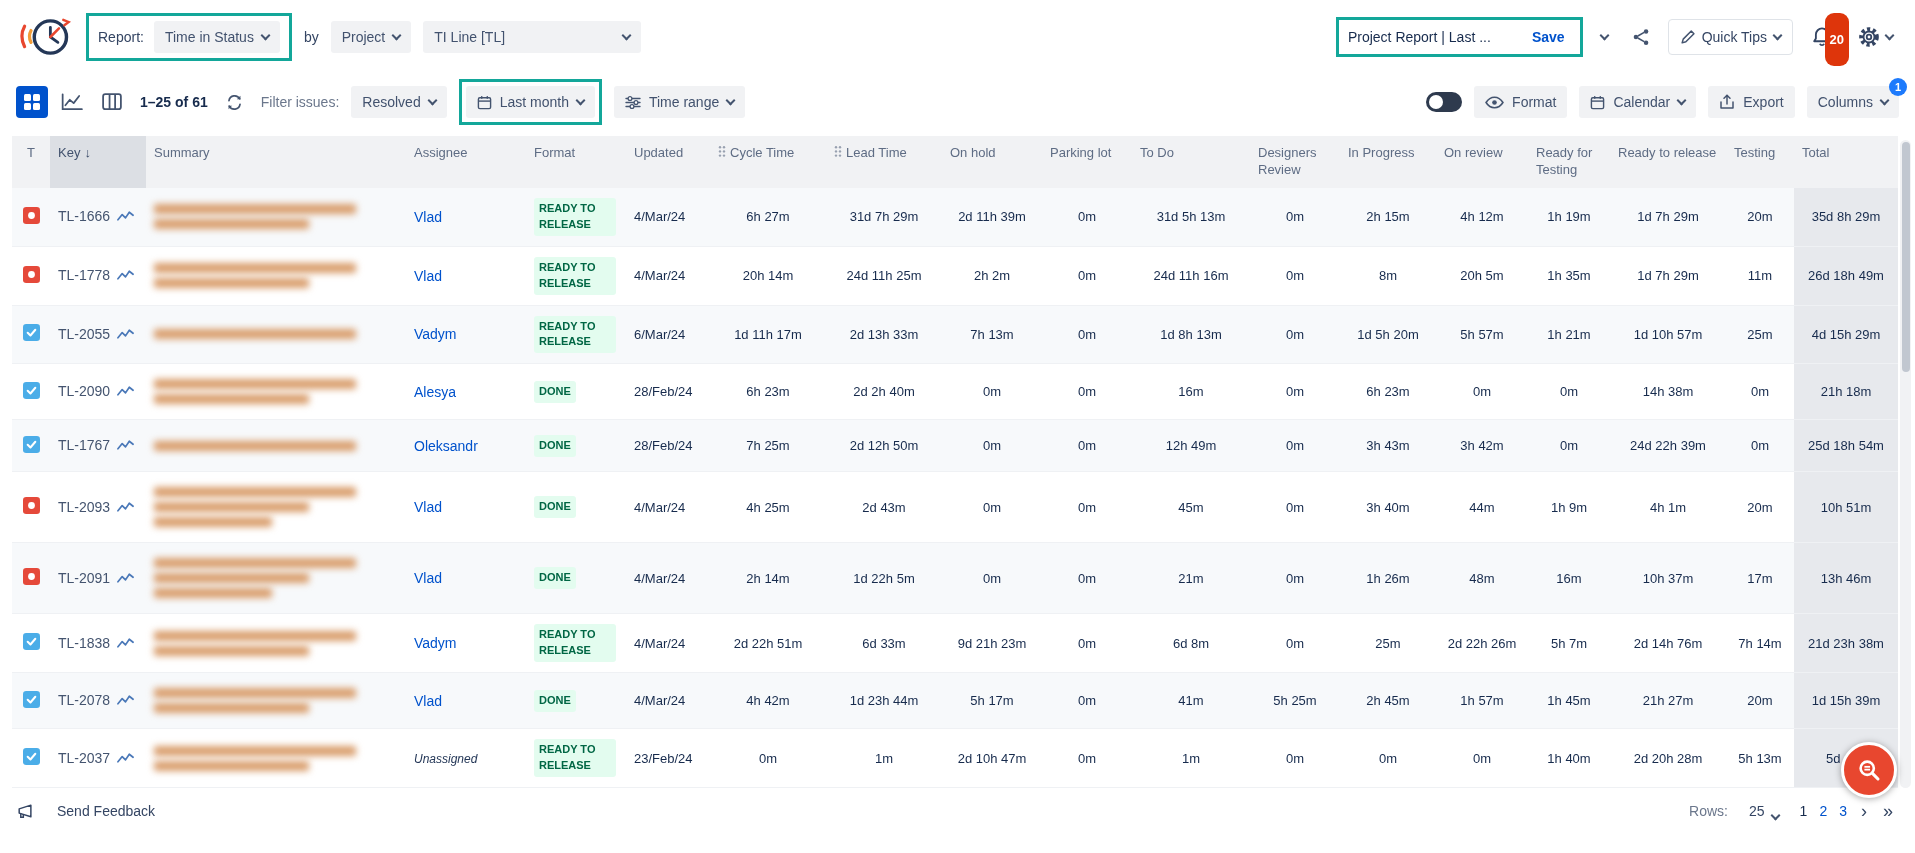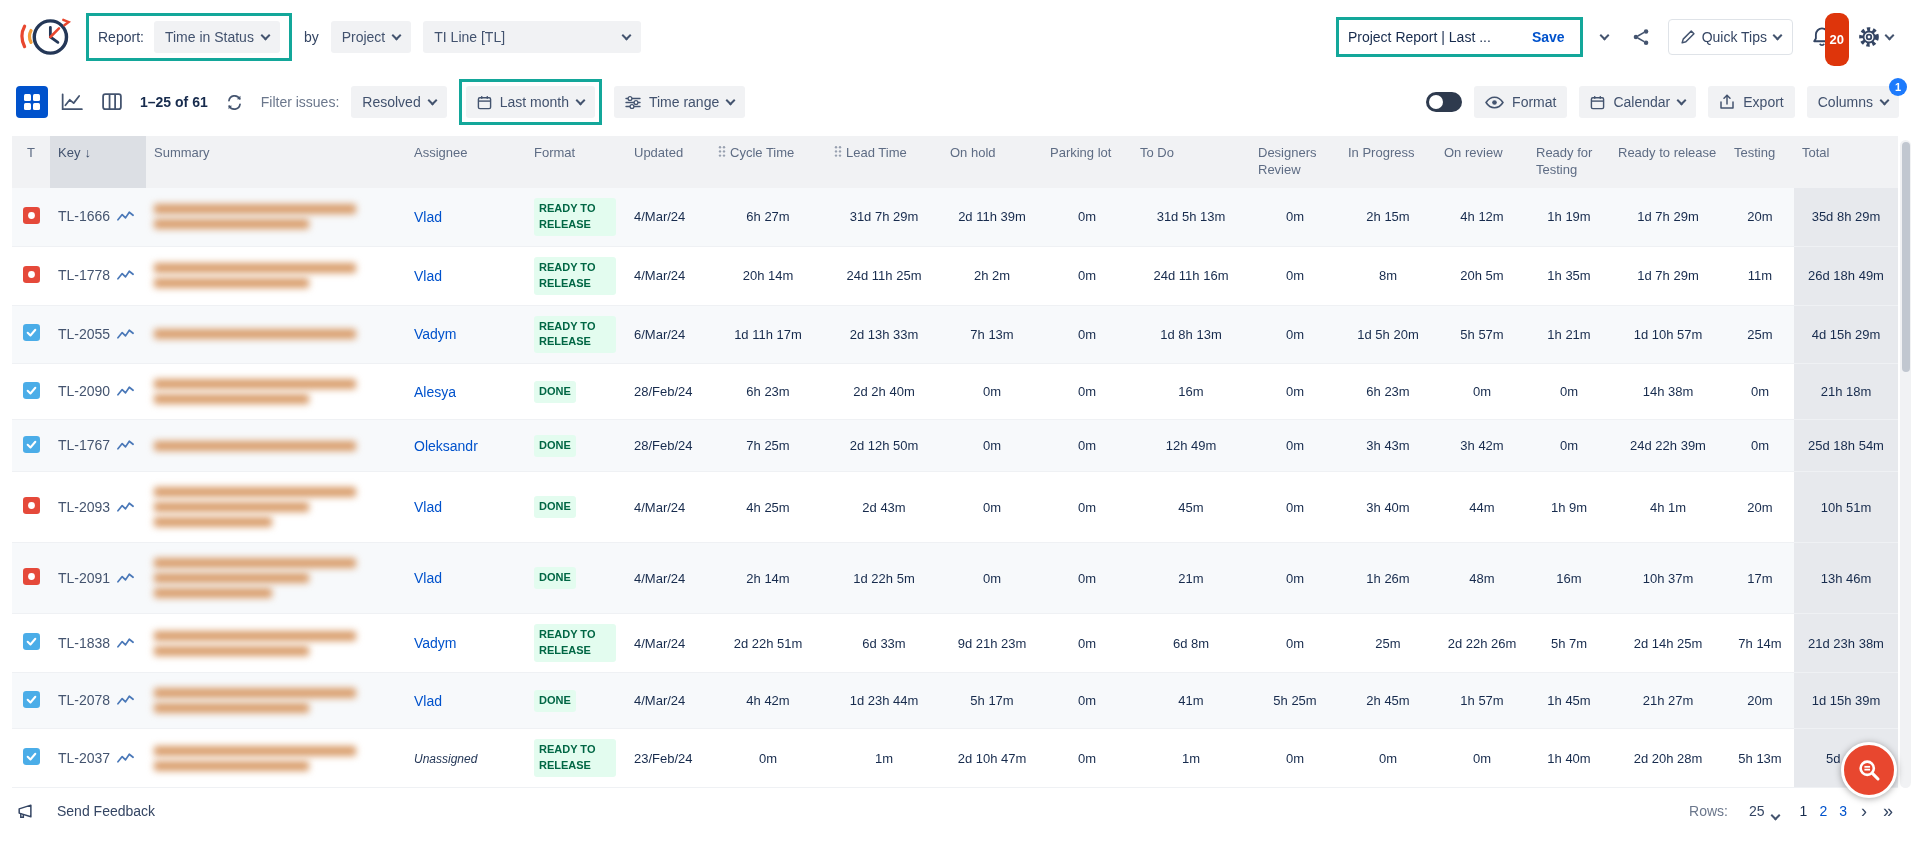--- a/index.html
+++ b/index.html
@@ -591,21 +591,21 @@
             <td class="c-updated">4/Mar/24</td>
             <td class="c-time">2d 22h 51m</td>
             <td class="c-time">6d 33m</td>
             <td class="c-time">9d 21h 23m</td>
             <td class="c-time">0m</td>
             <td class="c-time">6d 8m</td>
             <td class="c-time">0m</td>
             <td class="c-time">25m</td>
             <td class="c-time">2d 22h 26m</td>
             <td class="c-time">5h 7m</td>
-            <td class="c-time">2d 14h 25m</td>
+            <td class="c-time">2d 14h 76m</td>
             <td class="c-time">7h 14m</td>
             <td class="c-total">21d 23h 38m</td>
           </tr>
           <tr>
             <td class="c-type"><span><svg width="17" height="17" viewBox="0 0 16 16">
                   <rect width="16" height="16" rx="3" fill="#4BADE8"></rect>
                   <path d="M4.4 8.3 7 10.8 11.6 5.4" stroke="#fff" stroke-width="1.9" fill="none" stroke-linecap="round" stroke-linejoin="round"></path>
                 </svg></span></td>
             <td class="c-key"><a class="key-link">TL-2078</a><span class="chart-ic"><svg width="17" height="12" viewBox="0 0 18 12">
                   <path d="M1 10 5.5 4.5 9 8 13 2 17 5.2" fill="none" stroke="#4A78B8" stroke-width="1.8" stroke-linecap="round" stroke-linejoin="round"></path>

